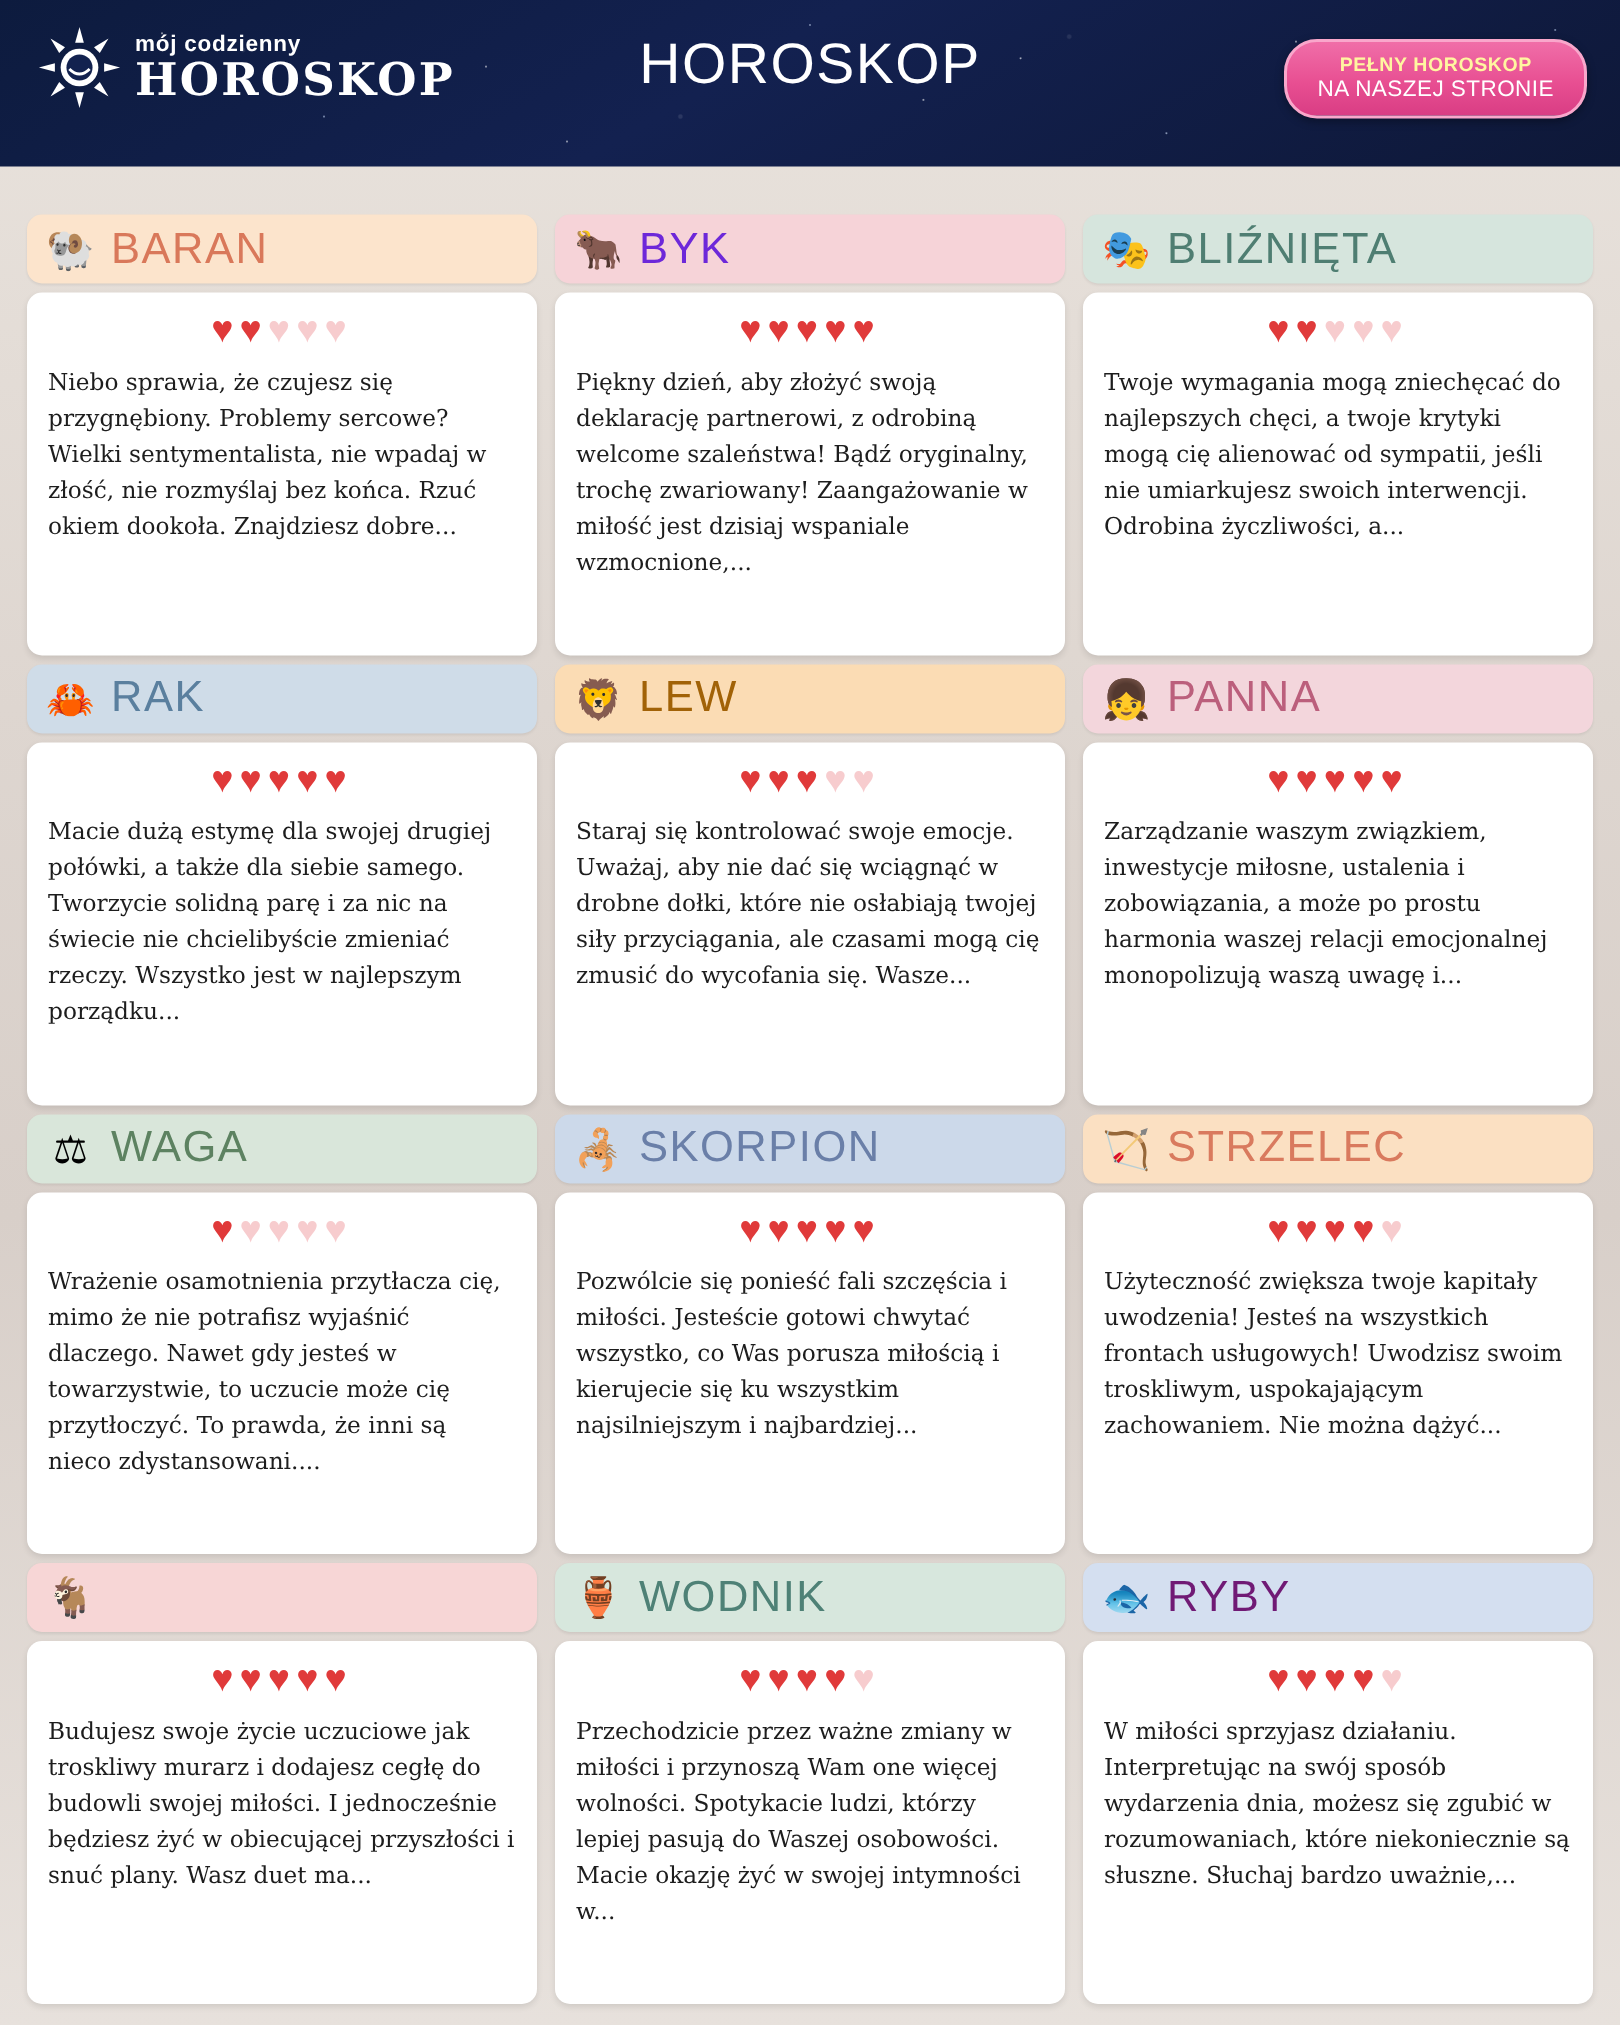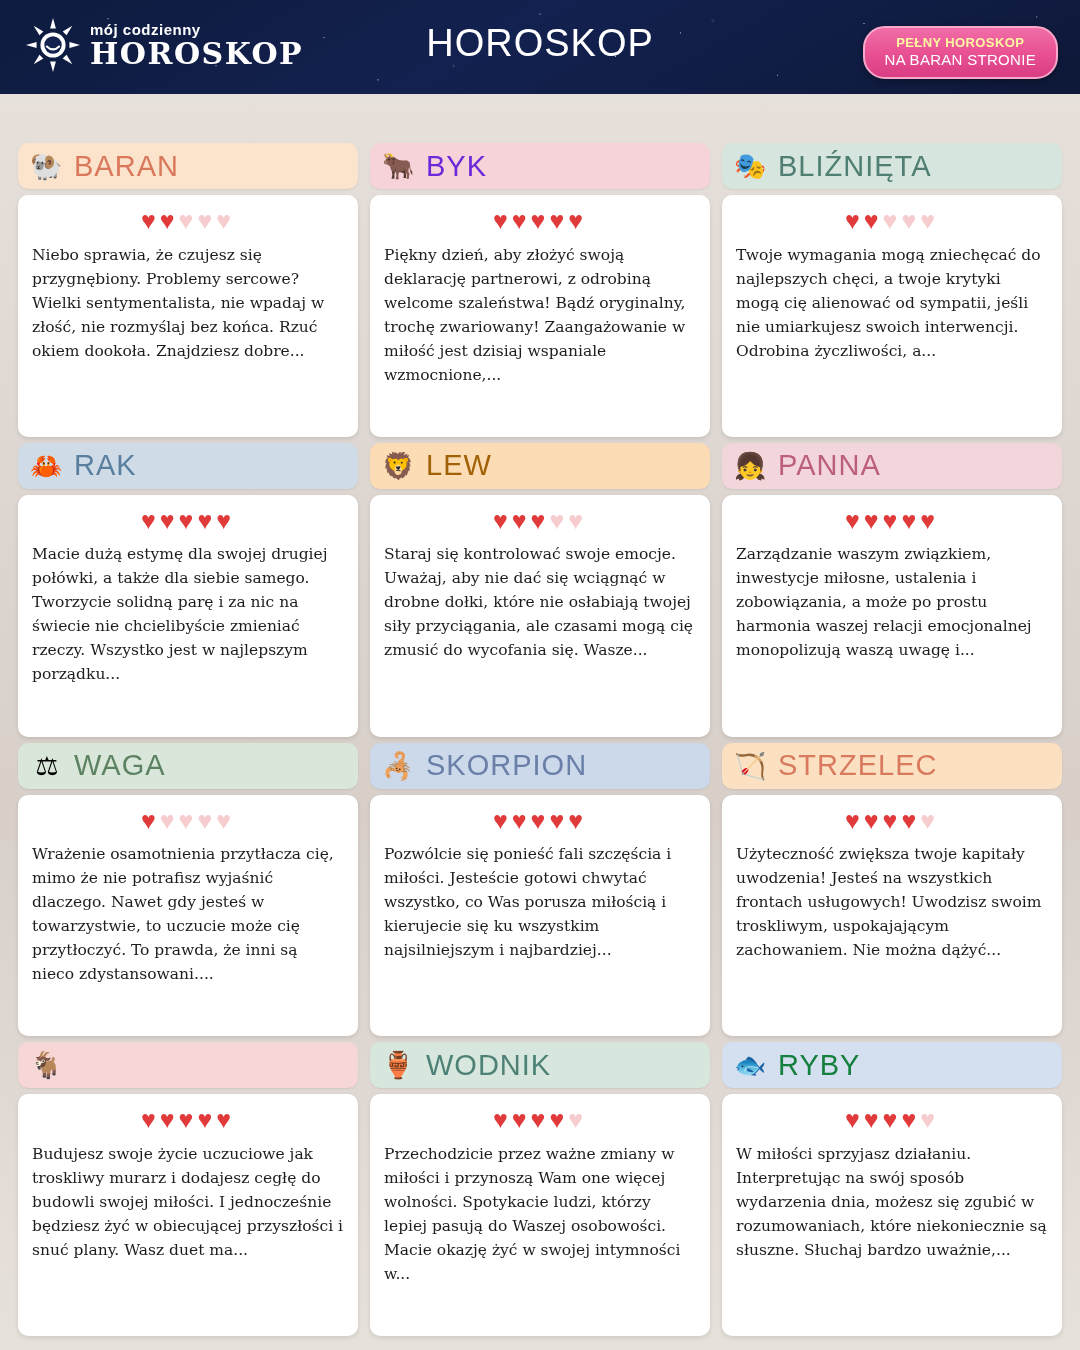--- a/index.html
+++ b/index.html
@@ -8,21 +8,21 @@
     font-family: "Liberation Sans", sans-serif;
     overflow: hidden;
   }
   body {
     background: linear-gradient(180deg, #e9e3dd 0%, #ded6d0 35%, #d8cfc9 60%, #e7e1dc 100%);
     position: relative;
   }
   
   .header {
     position: relative;
-    height: 94px;
+    height: 111px;
     background:
       radial-gradient(circle at 15% 30%, rgba(255,255,255,0.10) 0 1px, transparent 2px),
       radial-gradient(circle at 42% 70%, rgba(255,255,255,0.10) 0 1px, transparent 2px),
       radial-gradient(circle at 66% 22%, rgba(255,255,255,0.09) 0 1px, transparent 2px),
       radial-gradient(circle at 88% 60%, rgba(255,255,255,0.10) 0 1px, transparent 2px),
       linear-gradient(150deg, #0d1b3e 0%, #132150 45%, #0e1838 100%);
     overflow: hidden;
   }
   .header::after{
     content:"";
@@ -121,21 +121,21 @@
   .h-byk     { background: #f6d3d8; } .h-byk .sign-name     { color: #6d28d9; }
   .h-bliznieta{background: #d6e5dd; } .h-bliznieta .sign-name{color: #4f7e72; }
   .h-rak     { background: #cfdce8; } .h-rak .sign-name     { color: #5a7f9e; }
   .h-lew     { background: #fbdcb4; } .h-lew .sign-name     { color: #a16207; }
   .h-panna   { background: #f3d6dc; } .h-panna .sign-name   { color: #bb5f7c; }
   .h-waga    { background: #d9e6da; } .h-waga .sign-name    { color: #5d8261; }
   .h-skorpion{ background: #ccd9ea; } .h-skorpion .sign-name{ color: #6a7fa8; }
   .h-strzelec{ background: #fbe0c2; } .h-strzelec .sign-name{ color: #d97a5e; }
   .h-koziorozec{background:#f7d6d6; } .h-koziorozec .sign-name{color:#c06060; }
   .h-wodnik  { background: #d7e7dd; } .h-wodnik .sign-name  { color: #4e8176; }
-  .h-ryby    { background: #d4dff0; } .h-ryby .sign-name    { color: #15803d; }
+  .h-ryby    { background: #d4dff0; } .h-ryby .sign-name    { color: #701a75; }
 </style>
 </head>
 <body>
 
 <div class="header">
   <div class="logo">
     <span class="logo-sun">
       <svg viewBox="0 0 60 60" width="58" height="58" aria-hidden="true">
         <g fill="#ffffff">
           <circle cx="30" cy="30" r="13"></circle>
@@ -159,21 +159,21 @@
       <span class="big">HOROSKOP</span>
     </span>
   </div>
 
   <div class="title-wrap">
     <div class="title-main">HOROSKOP</div>
   </div>
 
   <div class="cta">
     <div class="cta-line1">PEŁNY HOROSKOP</div>
-    <div class="cta-line2">NA BARAN STRONIE</div>
+    <div class="cta-line2">NA NASZEJ STRONIE</div>
   </div>
 </div>
 
 <div class="grid" id="sign-grid">
     <div class="sign">
       <div class="sign-head h-baran">
         <span class="sign-emoji">🐏</span>
         <span class="sign-name">BARAN</span>
       </div>
       <div class="sign-body">

